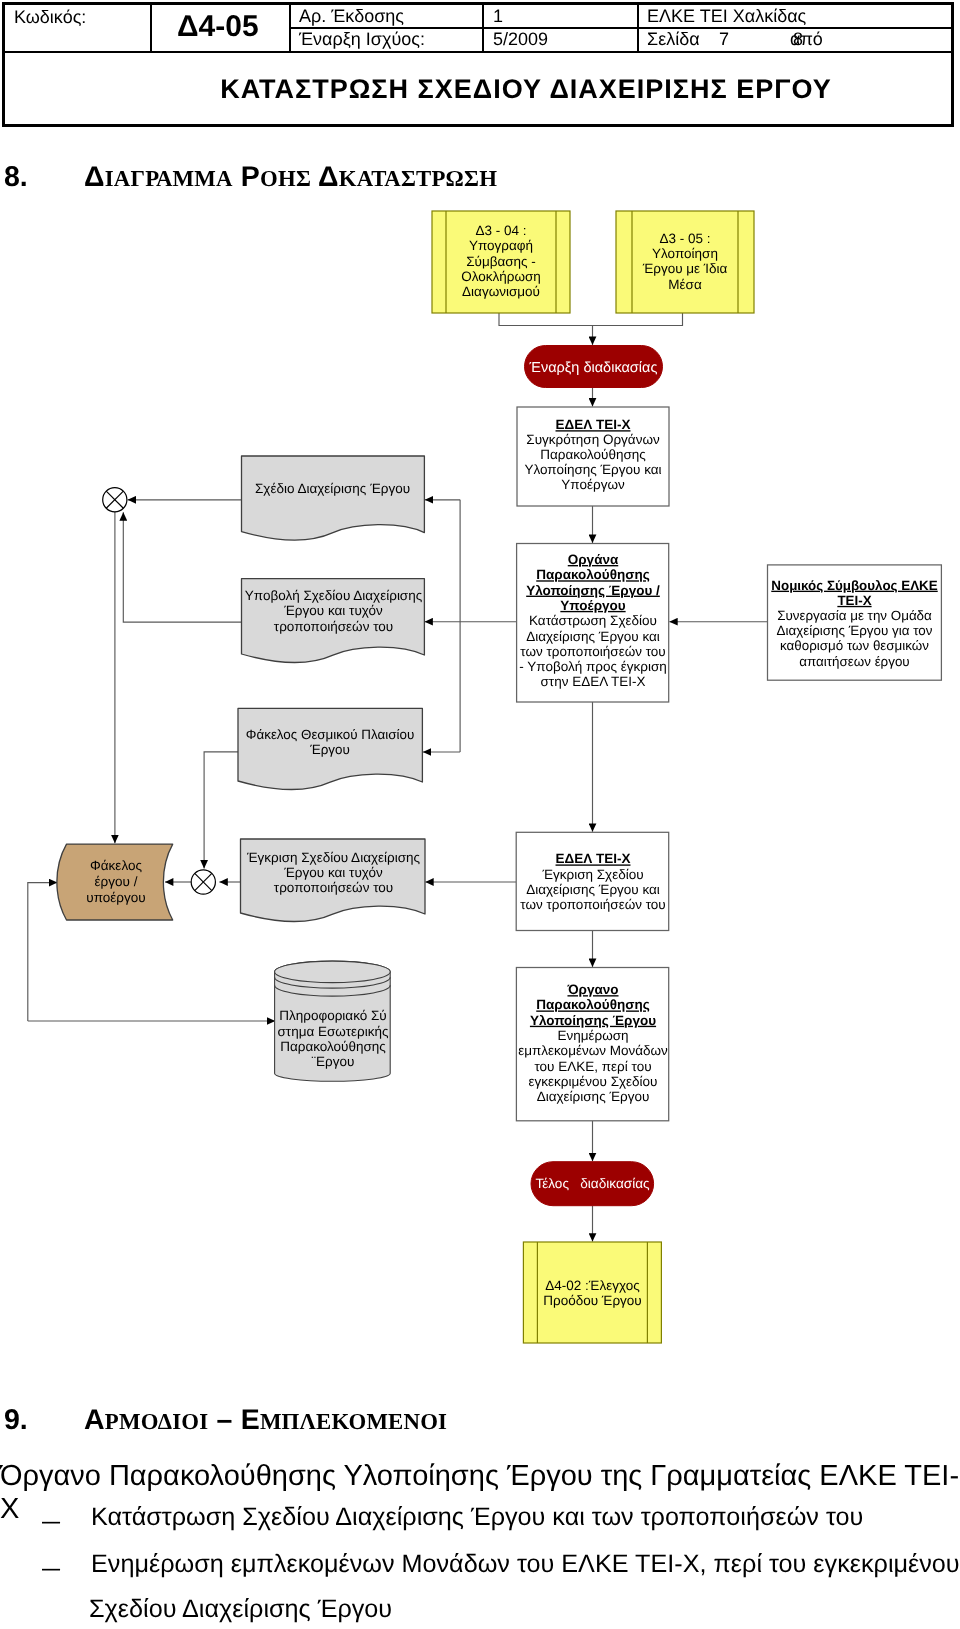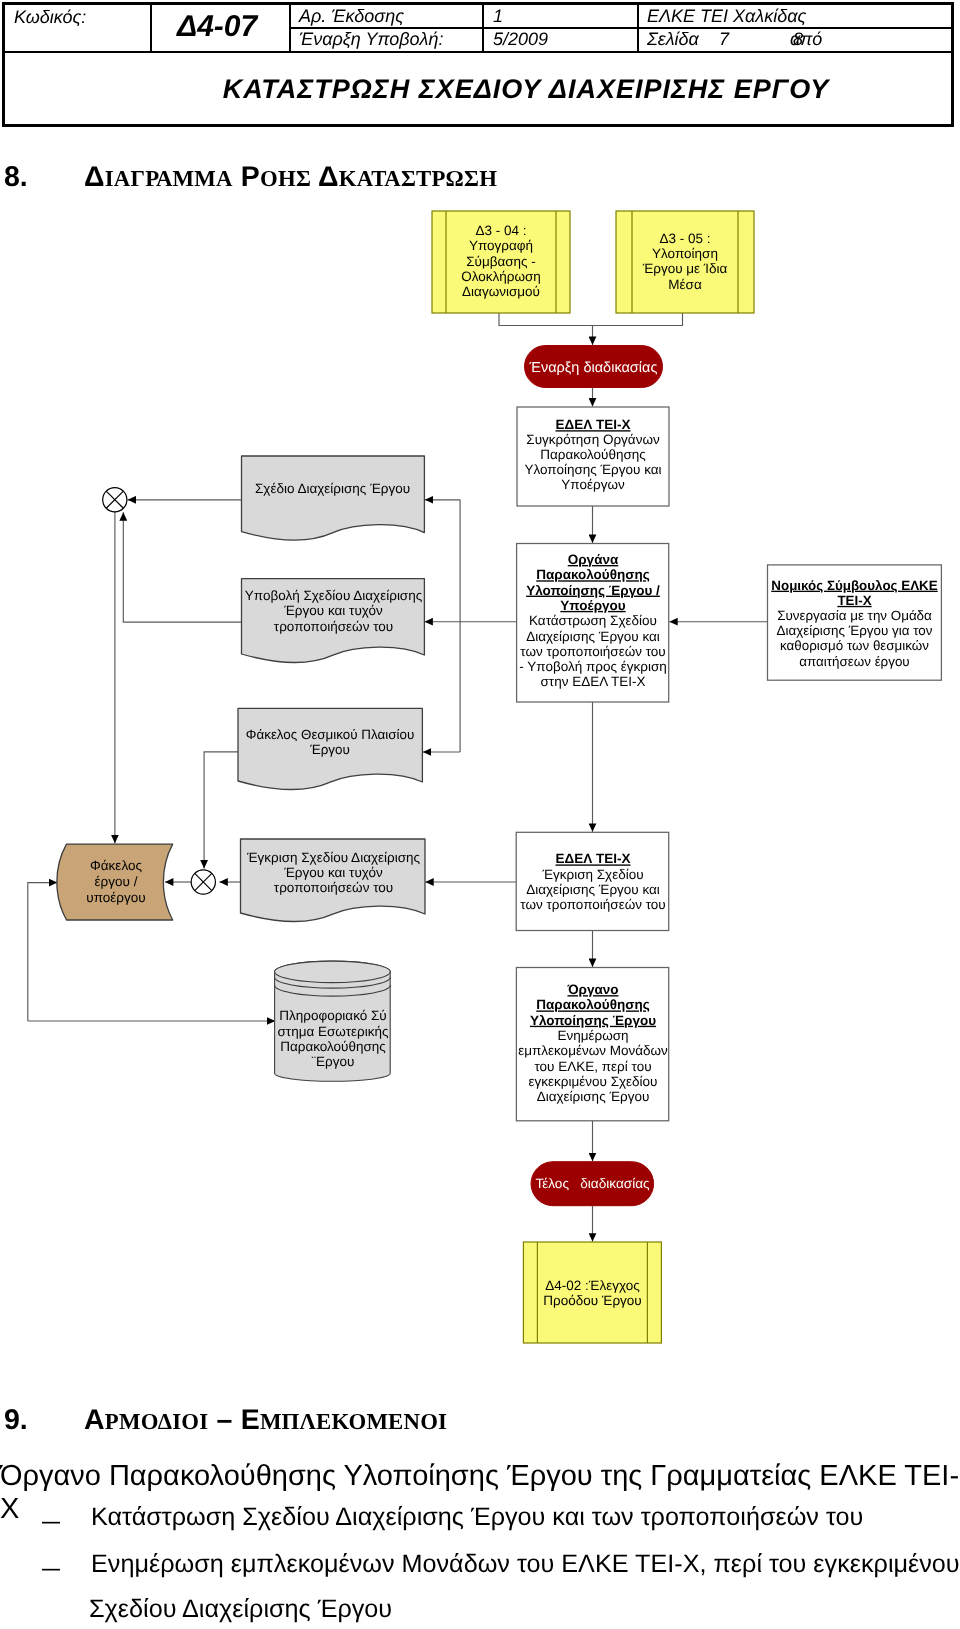--- a/index.html
+++ b/index.html
@@ -5,21 +5,21 @@
 <style>
   html,body{margin:0;padding:0;background:#ffffff;}
   body{width:960px;height:1629px;position:relative;overflow:hidden;
        font-family:"Liberation Sans",sans-serif;color:#000;
        -webkit-font-smoothing:antialiased;
        text-rendering:geometricPrecision;
        transform:translateZ(0);}
 
   
   #hdr{position:absolute;left:2px;top:2px;width:952px;height:125px;
-       border:3px solid #000;box-sizing:border-box;font-style:italic;}
+       border:3px solid #000;box-sizing:border-box;}
   .hcell{position:absolute;box-sizing:border-box;
          font-size:18px;line-height:1;color:#000;white-space:nowrap;}
   .vline{position:absolute;background:#000;width:2px;}
   .hline{position:absolute;background:#000;height:2px;}
 
   
   .sec-num{position:absolute;font-weight:bold;font-size:28.5px;}
   .sec-title{position:absolute;font-weight:bold;font-size:28.5px;
              letter-spacing:.2px;white-space:pre;}
   .sec-title .sc{font-size:0.80em;font-family:Liberation Serif, serif;}
@@ -40,25 +40,25 @@
 <div id="hdr">
 
   <div class="vline" style="left:145px;top:0;height:46px;"></div>
   <div class="vline" style="left:284px;top:0;height:46px;"></div>
   <div class="vline" style="left:477px;top:0;height:46px;"></div>
   <div class="vline" style="left:632px;top:0;height:46px;"></div>
   <div class="hline" style="left:284px;top:22px;width:662px;"></div>
   <div class="hline" style="left:0;top:46px;width:946px;"></div>
 
   <span class="hcell" style="left:9px;top:3px;">Κωδικός:</span>
-  <span class="hcell bold22" style="left:172px;top:7px;font-size:30px;font-weight:bold;">Δ4-07</span>
+  <span class="hcell bold22" style="left:172px;top:7px;font-size:30px;font-weight:bold;">Δ4-05</span>
   <span class="hcell" style="left:294px;top:2px;">Αρ. Έκδοσης</span>
   <span class="hcell" style="left:488px;top:2px;">1</span>
   <span class="hcell" style="left:642px;top:2px;">ΕΛΚΕ ΤΕΙ Χαλκίδας</span>
-  <span class="hcell" style="left:294px;top:25px;">Έναρξη Υποβολή:</span>
+  <span class="hcell" style="left:294px;top:25px;">Έναρξη Ισχύος:</span>
   <span class="hcell" style="left:488px;top:25px;">5/2009</span>
   <span class="hcell" style="left:642px;top:25px;">Σελίδα</span>
   <span class="hcell" style="left:714px;top:25px;">7</span>
   <span class="hcell" style="left:785px;top:25px;">από</span>
   <span class="hcell" style="left:788px;top:25px;">8</span>
 
   <span class="hcell" style="left:0;top:71px;width:946px;text-align:center;font-size:27px;font-weight:bold;letter-spacing:1px;margin-left:48px;">ΚΑΤΑΣΤΡΩΣΗ ΣΧΕΔΙΟΥ ΔΙΑΧΕΙΡΙΣΗΣ ΕΡΓΟΥ</span>
 </div>
 
 <span class="sec-num" style="left:4px;top:161px;">8.</span>

